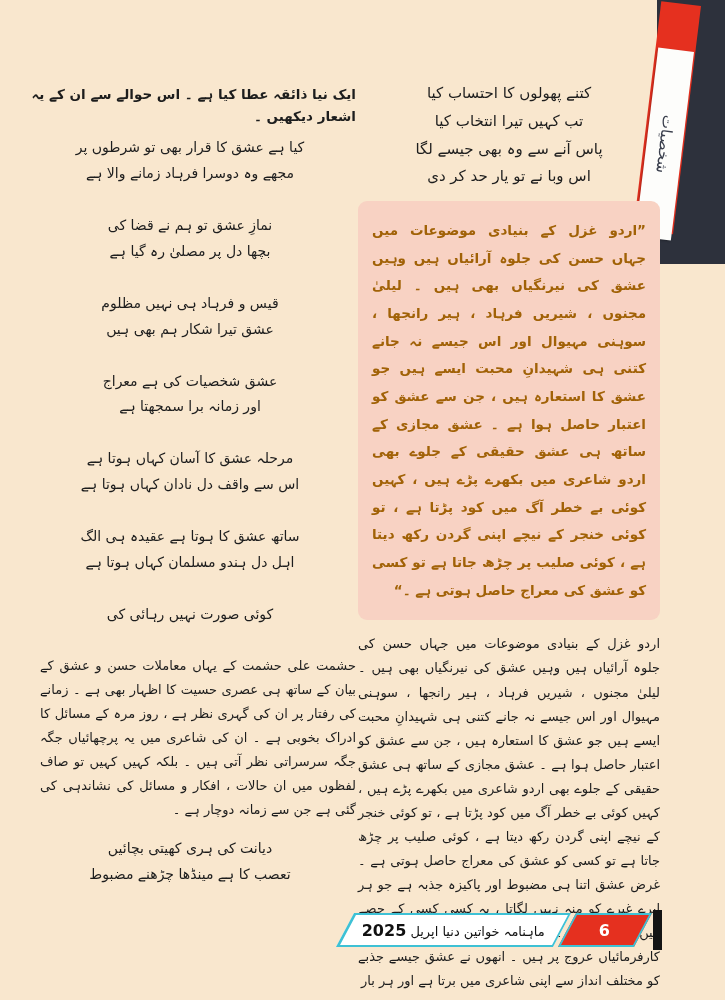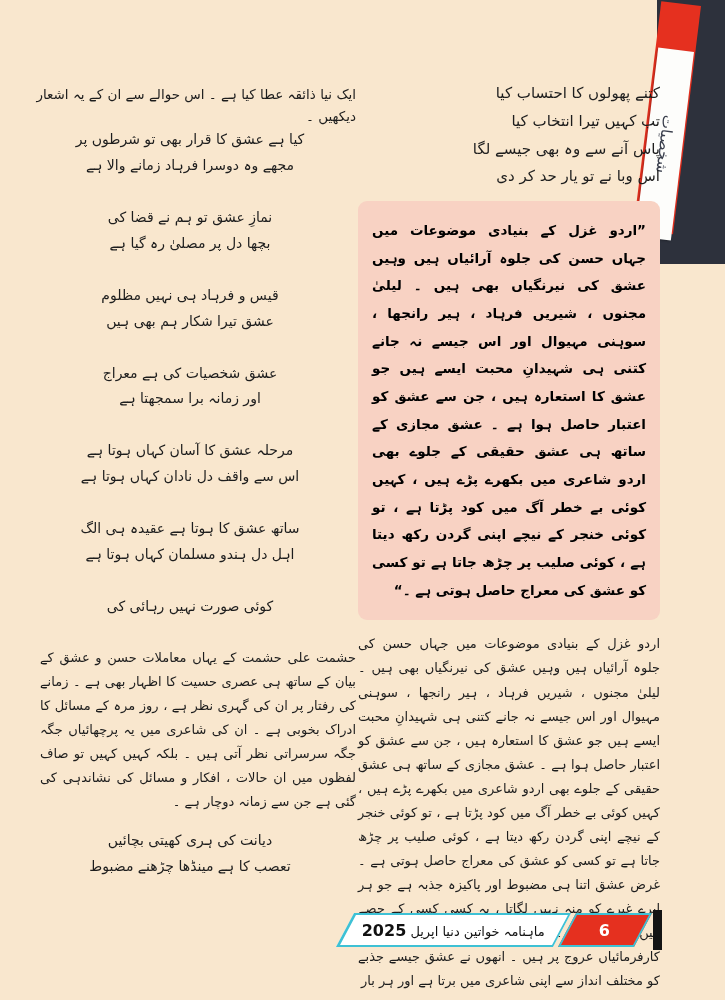--- a/index.html
+++ b/index.html
@@ -31,39 +31,39 @@
   
   .left-col{
     position:absolute;left:24px;top:84px;width:332px;
     direction:rtl;
   }
   .right-col{
     position:absolute;left:358px;top:80px;width:302px;
     direction:rtl;
   }
   .intro-line{
-    font-size:13.5px;text-align:right;line-height:1.6;margin-bottom:0;
+    font-size:13.5px;text-align:right;line-height:1.6;margin-bottom:8px;font-weight:bold;
   }
   .couplet{
     text-align:center;margin:0 0 26px 0;
   }
   .couplet .pline{
     font-size:14px;line-height:1.85;white-space:nowrap;
   }
-  .poem-top{ text-align:right;margin-bottom:10px;}
+  .poem-top{ text-align:center;margin-bottom:10px;}
   .poem-top .pline{font-size:15px;line-height:1.85;white-space:nowrap;}
   .prose{
     font-size:13px;line-height:1.85;text-align:justify;
   }
   .left-col .prose{margin:4px 0 14px 16px;}
   .quote-box{
     background:#f8d2c3;border-radius:9px;
     padding:16px 14px;margin:6px 0 12px 0;
     font-weight:bold;font-size:13.5px;line-height:2.05;
-    text-align:justify;color:#000000;
+    text-align:justify;color:#a16207;
   }
   
   .footer{
     position:absolute;top:913px;left:345px;height:34px;
     display:flex;align-items:stretch;
   }
   .f-white{
     width:212px;background:#ffffff;
     border:2px solid #3ec1d5;border-left-width:3px;
     transform:skewX(-28deg);

